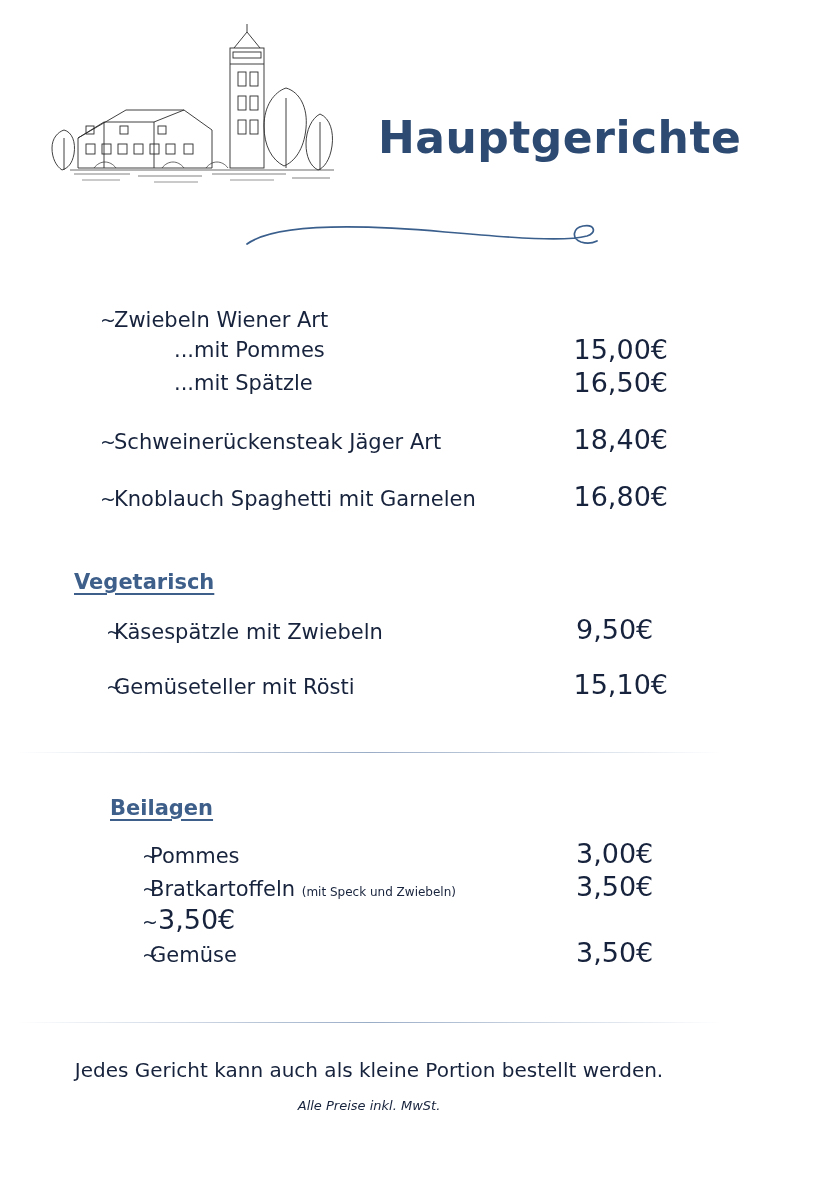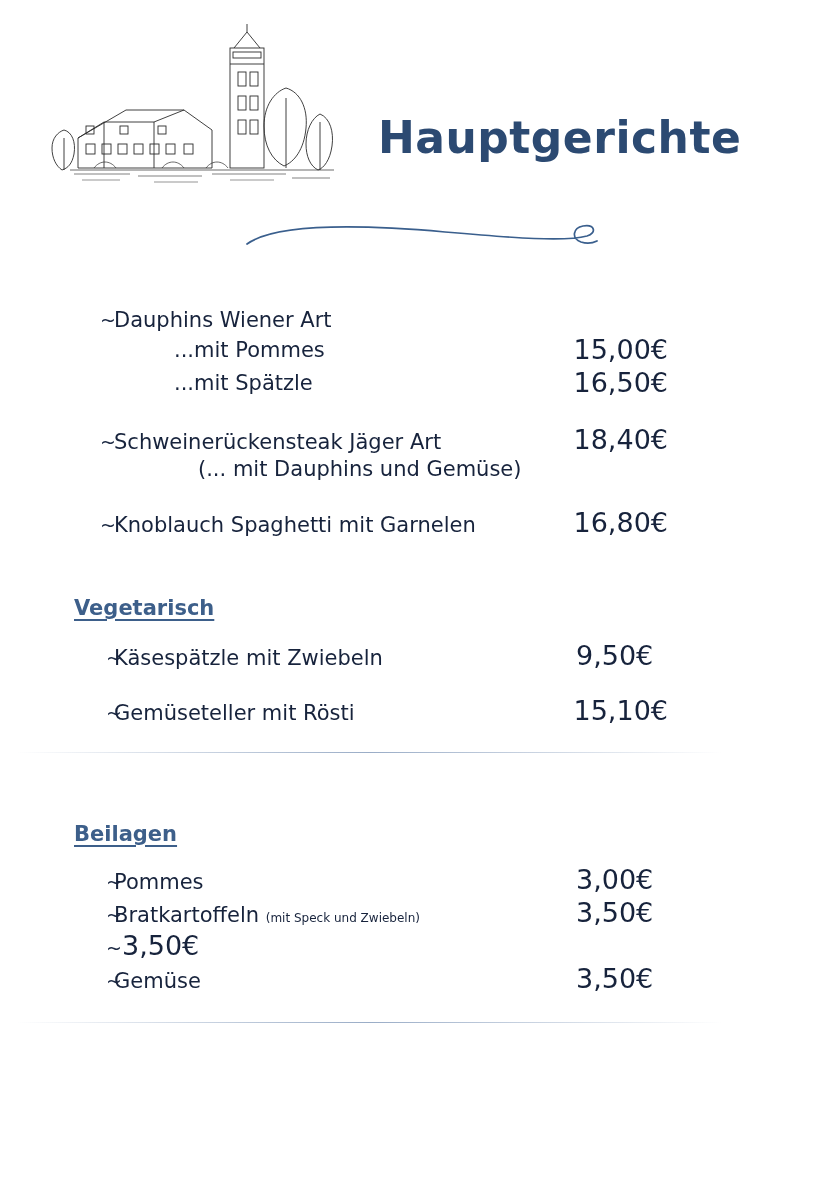--- a/index.html
+++ b/index.html
@@ -177,20 +177,21 @@
   }
   .div2 {
     position: absolute;
     left: 16px;
     right: 16px;
     top: 1022px;
   }
 
   .sides {
     padding-top: 72px;
+    margin-left: 36px;
   }
   .sides .section-heading {
     margin-bottom: 18px;
   }
   .sides .item {
     margin-bottom: 2px;
   }
   .sides .tilde {
     padding-left: 36px;
   }
@@ -278,42 +279,39 @@
     </div>
   </div>
 
   <div class="content">
 
     <div class="section mains">
 
       <div class="item">
         <div class="item-row">
           <span class="tilde">~</span>
-          <span class="item-name">Dauphins Wiener Art</span>
+          <span class="item-name">Zwiebeln Wiener Art</span>
           <span class="price"></span>
         </div>
         <div class="sub-row">
           <span class="sub-name">...mit Pommes</span>
           <span class="price">15,00€</span>
         </div>
         <div class="sub-row">
           <span class="sub-name">...mit Spätzle</span>
           <span class="price">16,50€</span>
         </div>
       </div>
 
       <div class="item">
         <div class="item-row">
           <span class="tilde">~</span>
           <span class="item-name">Schweinerückensteak Jäger Art</span>
           <span class="price">18,40€</span>
         </div>
-        <div class="sub-row">
-          <span class="sub-desc">(... mit Dauphins und Gemüse)</span>
-        </div>
       </div>
 
       <div class="item">
         <div class="item-row">
           <span class="tilde">~</span>
           <span class="item-name">Knoblauch Spaghetti mit Garnelen</span>
           <span class="price">16,80€</span>
         </div>
       </div>
     </div>
@@ -370,14 +368,18 @@
           <span class="item-name"><span>Gemüse</span> <span class="item-note"></span></span>
           <span class="price">3,50€</span>
         </div>
       </div>
     </div>
   </div>
 
   <div class="divider div1"></div>
   <div class="divider div2"></div>
 
+  <div class="footer">
+    <div class="footer-note">Jedes Gericht kann auch als kleine Portion bestellt werden.</div>
+    <div class="footer-tax">Alle Preise inkl. MwSt.</div>
+  </div>
 
 </div>
 
 </body></html>

